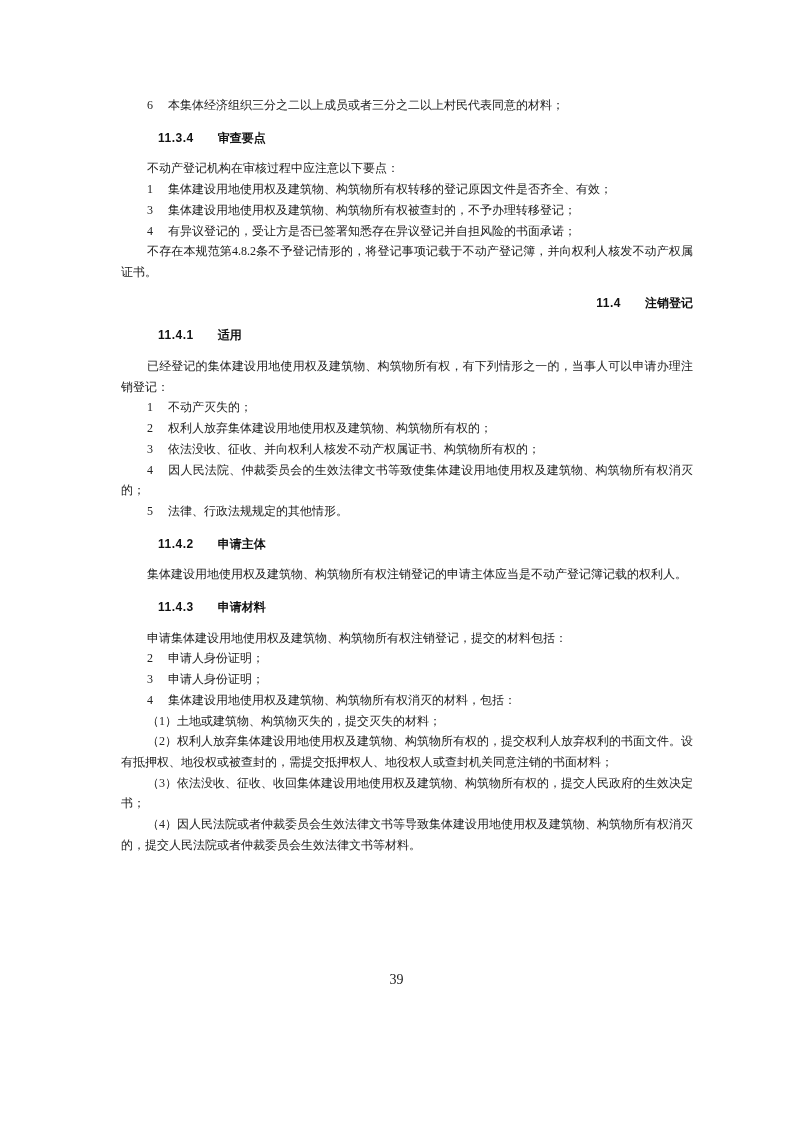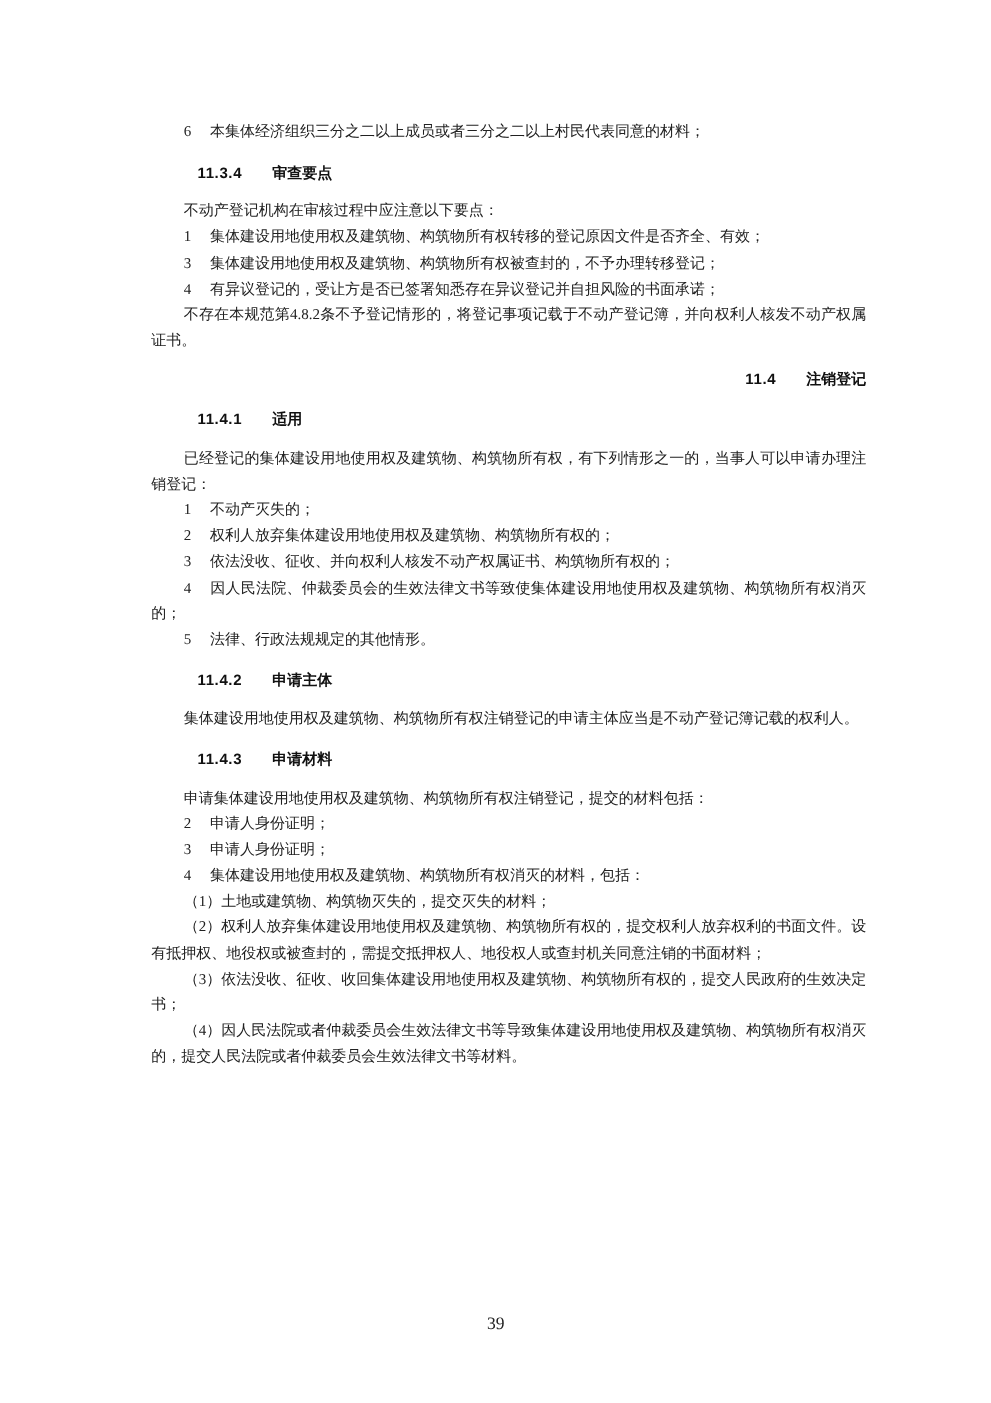--- a/index.html
+++ b/index.html
@@ -45,21 +45,21 @@
     margin: 10px 0 6px 0;
     font-family: "Liberation Sans", "DejaVu Sans", sans-serif;
     font-weight: 700;
     color: #111111;
     text-align: right;
     text-indent: 0;
   }
   .h2 .num, .h3 .num { margin-right: 24px; letter-spacing: 0.5px; }
   .footer {
     position: absolute;
-    top: 1052px;
+    top: 972px;
     left: 0;
     width: 793px;
     text-align: center;
     font-family: "Liberation Serif", "DejaVu Serif", serif;
     font-size: 14px;
     color: #222222;
   }
 </style>
 </head>
 <body>

